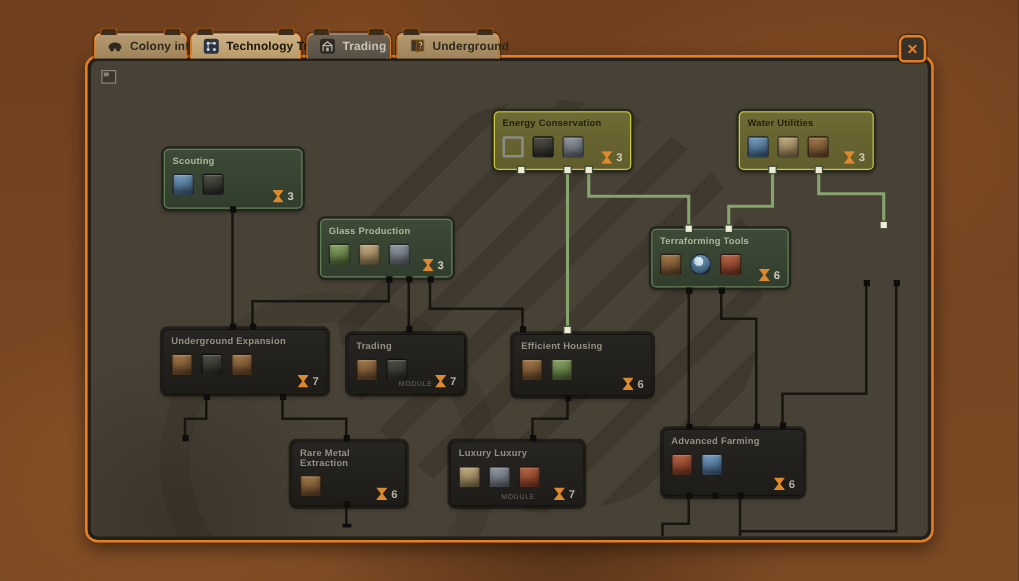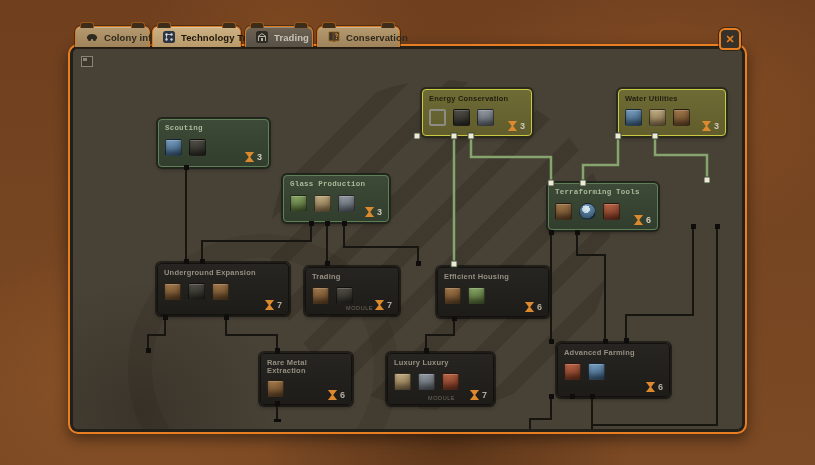--- a/index.html
+++ b/index.html
@@ -54,26 +54,26 @@
   }
   .watermark-ring{
     position:absolute;left:55px;top:185px;width:270px;height:270px;border-radius:50%;
     border:24px solid rgba(28,21,14,.10);box-sizing:border-box;pointer-events:none;
   }
   .mini-win{position:absolute;left:8px;top:7px;width:10px;height:9px;border:1px solid #8a8378;background:rgba(0,0,0,.15);}
   .mini-win::after{content:"";position:absolute;left:1px;top:1px;width:4px;height:3px;background:#8a8378;}
   
   .wires{position:absolute;left:0;top:0;z-index:5;pointer-events:none;}
   
-  .node{position:absolute;z-index:4;box-sizing:border-box;border-radius:4px;padding:5px 6px;cursor:pointer;margin-left:27px;}
+  .node{position:absolute;z-index:4;box-sizing:border-box;border-radius:4px;padding:5px 6px;cursor:pointer;}
   .node .nt{font-size:7.5px;font-weight:700;letter-spacing:.2px;line-height:1;}
   .node .icons{display:flex;gap:7px;margin-top:6px;}
   .node.green{background:linear-gradient(#3d4a37,#323e2d);border:1.5px solid #5f7f55;
     box-shadow:0 0 0 2px #22251e, 0 2px 4px rgba(0,0,0,.4);}
-  .node.green .nt{color:#aab899;font-family:Liberation Mono, monospace;}
+  .node.green .nt{color:#aab899;}
   .node.yellow{background:linear-gradient(#6f6b36,#615d2c);border:1.5px solid #c9c943;
     box-shadow:0 0 0 2px #2a2a1a, 0 2px 4px rgba(0,0,0,.4);}
   .node.yellow .nt{color:#23200e;}
   .node.dark{background:linear-gradient(#272521,#1e1c18);border:1.5px solid #121110;
     box-shadow:0 0 0 2px rgba(8,7,5,.55), 0 2px 4px rgba(0,0,0,.4);}
   .node.dark .nt{color:#958f82;}
   .cost{position:absolute;right:6px;bottom:4px;display:flex;align-items:center;gap:3px;}
   .cost span{font-size:9px;font-weight:700;color:#cfcaba;line-height:1;}
   .node.dark .cost span{color:#b3ad9f;}
   .cicon{width:9px;height:10px;background:#dd8a2e;flex:0 0 auto;
@@ -129,21 +129,21 @@
     </svg>
     <span>Trading</span>
   </div>
   <div class="tab" style="left:317px;width:83px">
     <svg class="ticon" viewBox="0 0 14 14">
       <path d="M2 2h4.5c.8 0 1.5.6 1.5 1.5V12c0-.7-.7-1.2-1.5-1.2H2Z" fill="#3a3228" stroke="#8a5a1c" stroke-width=".7"></path>
       <path d="M12 2H7.5C6.7 2 6 2.6 6 3.5V12c0-.7.7-1.2 1.5-1.2H12Z" fill="#4a3c28" stroke="#8a5a1c" stroke-width=".7"></path>
       <path d="M8.2 4.2c1-.8 2.2-.3 2.2.8 0 .9-1 1-1 1.8" stroke="#e8a33c" stroke-width="1" fill="none"></path>
       <circle cx="9.4" cy="8.3" r=".6" fill="#e8a33c"></circle>
     </svg>
-    <span>Conservation</span>
+    <span>Underground</span>
   </div>
 
   <div class="close-btn">
     <span>✕</span>
   </div>
 
   <div class="panel">
     <div class="panel-inner">
       <div class="watermark"></div>
       <div class="watermark-ring"></div>

